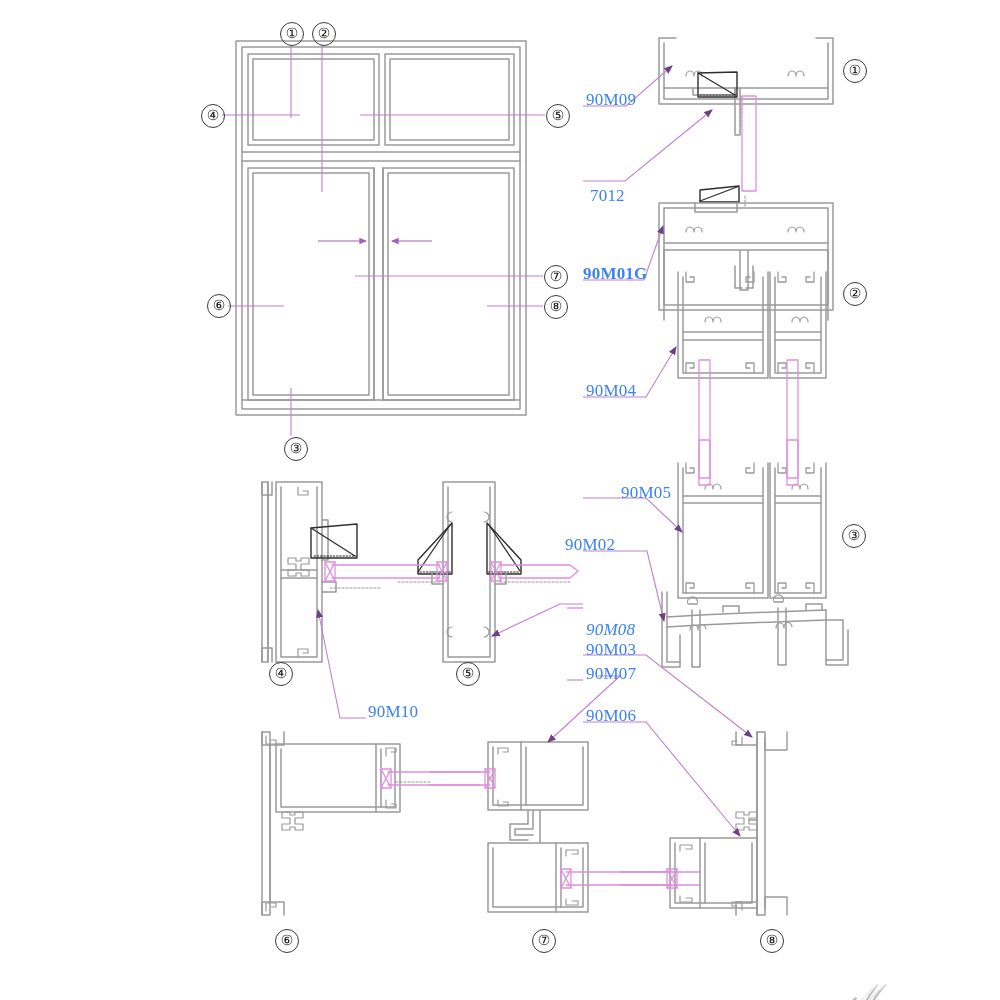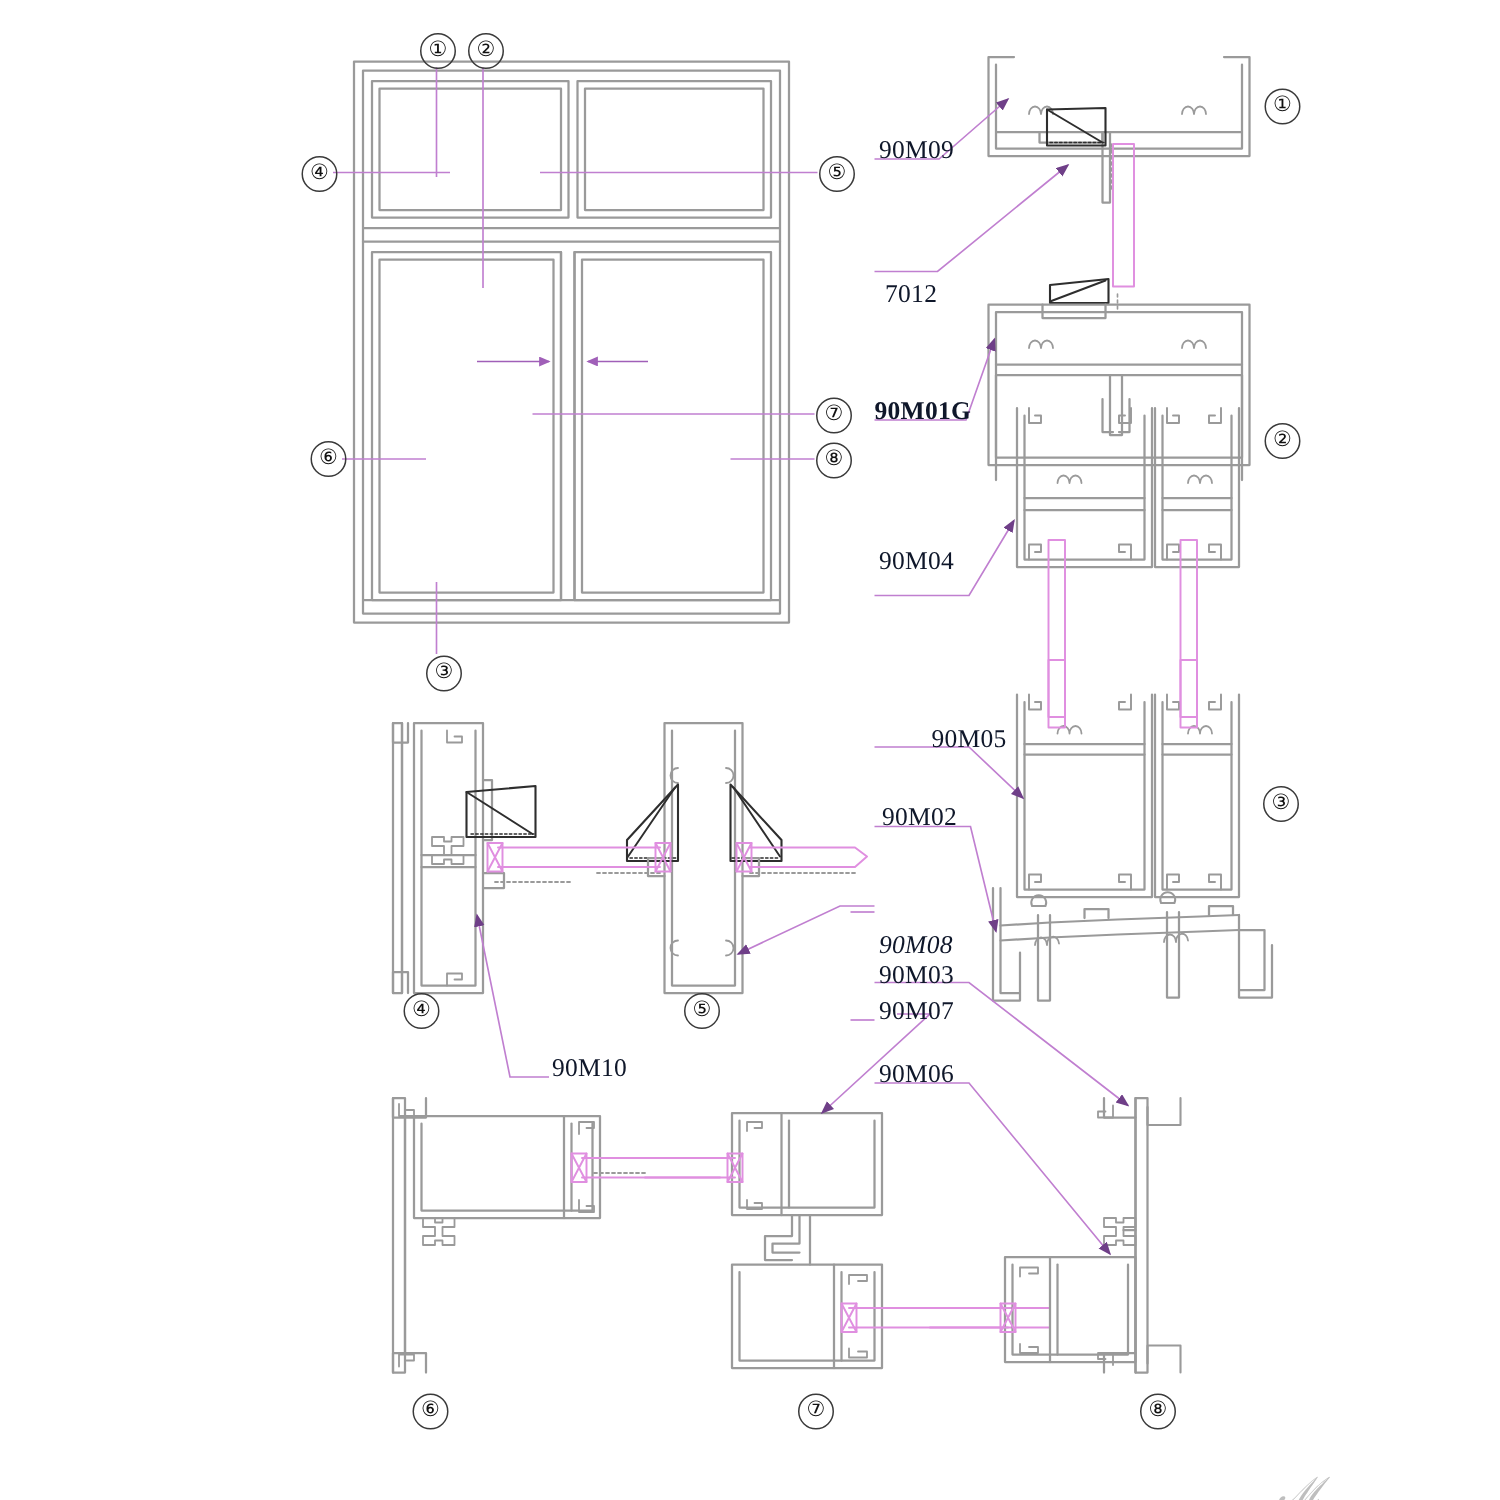--- a/index.html
+++ b/index.html
@@ -7,21 +7,21 @@
   body{
     font-family:"Liberation Serif","DejaVu Serif",serif;
     width:1000px;height:1000px;overflow:hidden;position:relative;
   }
   #sheet{position:relative;width:1000px;height:1000px;background:#fff;}
   svg.layer{position:absolute;left:0;top:0;width:1000px;height:1000px;}
   .lbl{
     position:absolute;
     font-family:"Liberation Serif","DejaVu Serif",serif;
     font-size:17px;
-    color:#0f172a;
+    color:#3b82f6;
     white-space:nowrap;
     letter-spacing:.2px;
   }
   .circnum{
     position:absolute;
     width:22px;height:22px;
     border:1.1px solid #3a3a3a;
     border-radius:50%;
     color:#111;
     font-family:"Liberation Serif","DejaVu Serif",serif;
@@ -388,24 +388,24 @@
       <path d="M366,718 L340,718 L318,610" marker-end="url(#arwk)"></path>
     </g>
   </svg>
 
   <div>
 
     <div class="lbl" style="left:586px;top:90px;">90M09</div>
     <div class="lbl" style="left:590px;top:165px;margin-top:21px;">7012</div>
 
     <div class="lbl" style="left:583px;top:264px;font-weight:bold;">90M01G</div>
-    <div class="lbl" style="left:586px;top:364px;font-family:Liberation Serif, serif;">90M04</div>
+    <div class="lbl" style="left:586px;top:381px;font-family:Liberation Serif, serif;">90M04</div>
 
     <div class="lbl" style="left:586px;top:483px;margin-left:35px;">90M05</div>
-    <div class="lbl" style="left:588px;top:535px;">90M02</div>
+    <div class="lbl" style="left:565px;top:535px;">90M02</div>
     <div class="lbl" style="left:586px;top:620px;font-style:italic;">90M08</div>
     <div class="lbl" style="left:586px;top:640px;">90M03</div>
     <div class="lbl" style="left:586px;top:664px;">90M07</div>
     <div class="lbl" style="left:586px;top:706px;">90M06</div>
 
     <div class="lbl" style="left:368px;top:702px;">90M10</div>
   </div>
 
   <div>
     <div class="circnum" style="left:280px;top:22px;">①</div>

